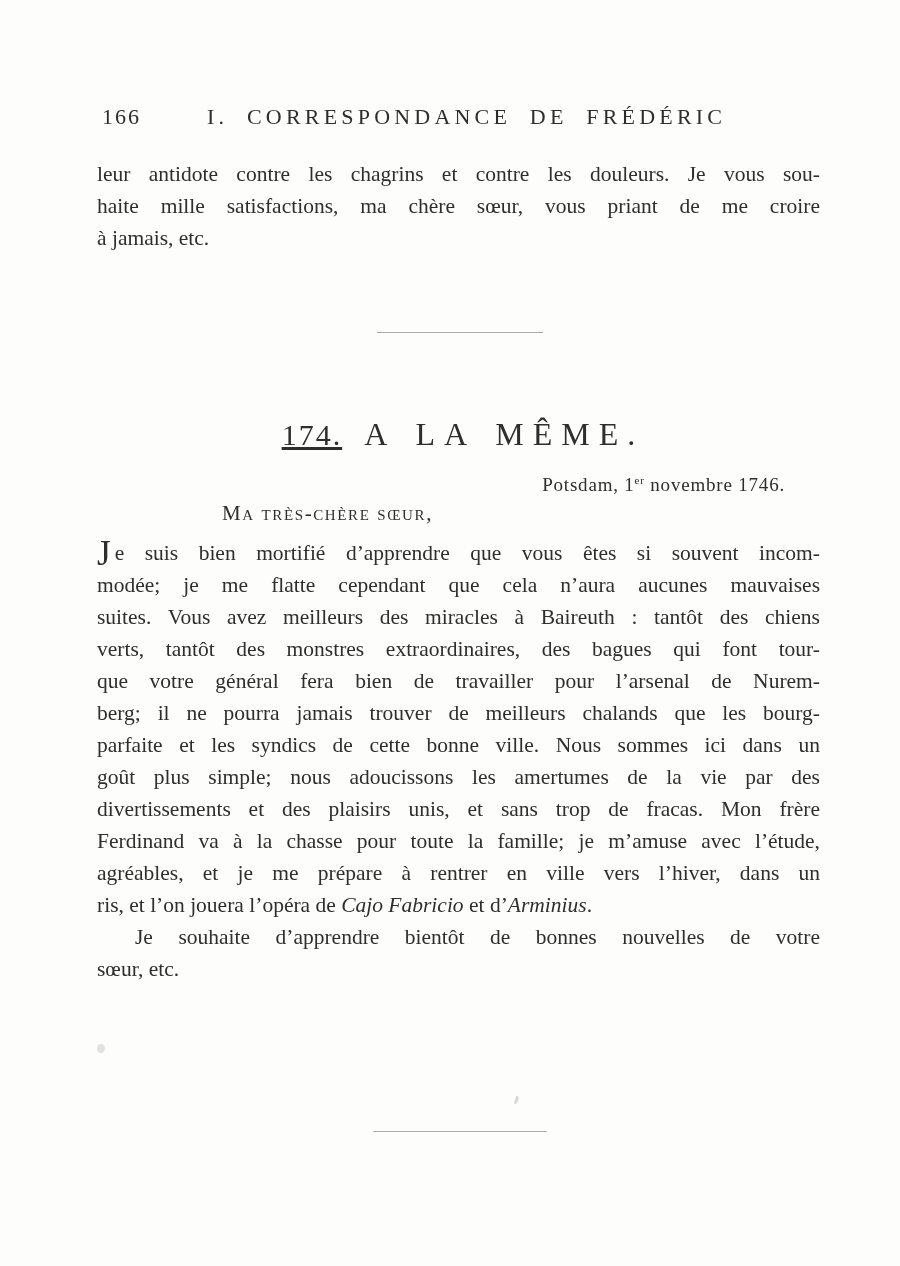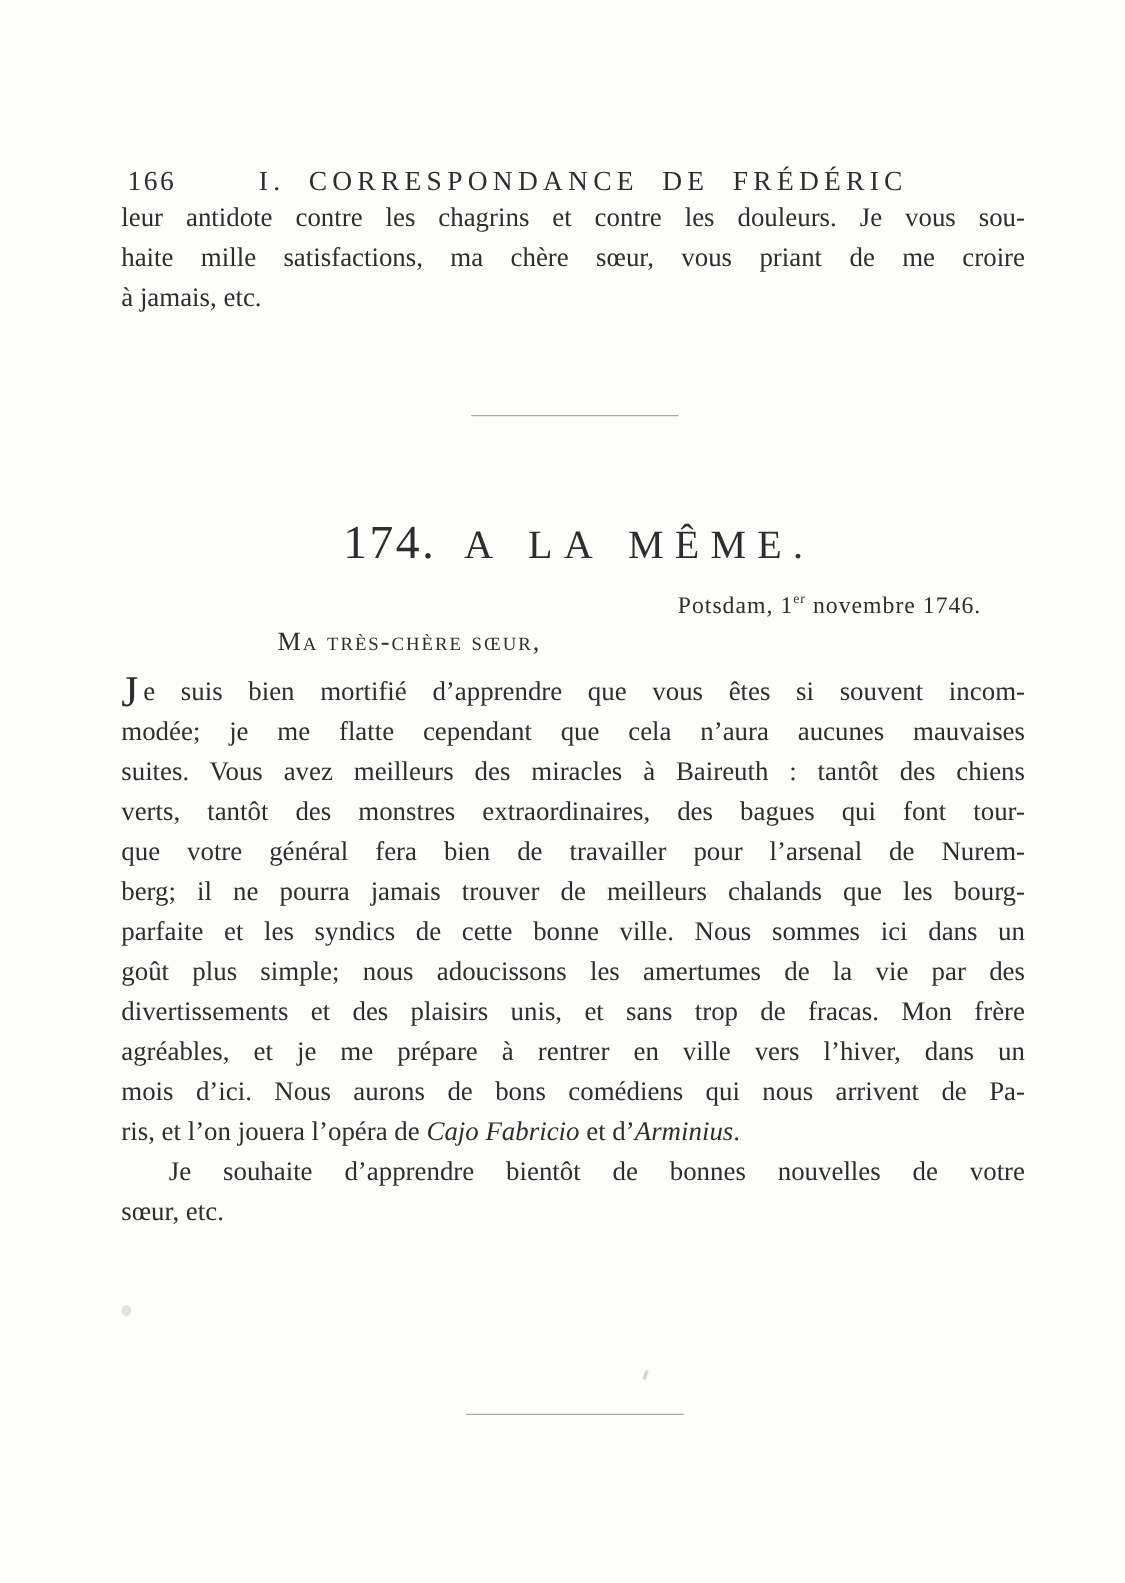--- a/index.html
+++ b/index.html
@@ -7,21 +7,21 @@
     width: 900px; height: 1266px;
     position: relative;
     overflow: hidden;
     background: var(--paper, #fdfdfb);
     color: var(--ink, #2e2e2e);
     font-family: "Liberation Serif", "DejaVu Serif", serif;
   }
   .abs { position: absolute; }
 
   
-  .running-head { top: 132px; left: 0; width: 900px; height: 28px; }
+  .running-head { top: 104px; left: 0; width: 900px; height: 28px; }
   .page-number {
     position: absolute; left: 102px; top: 0;
     font-size: 22px; letter-spacing: 2px;
   }
   .running-title {
     position: absolute; left: 207px; top: 0;
     font-size: 22px; letter-spacing: 4.2px; word-spacing: 9px;
     white-space: nowrap;
   }
 
@@ -46,21 +46,21 @@
   
   .divider { height: 1px; background: var(--rule, #8f8f8f); opacity: .75; }
   .divider-1 { top: 332px; left: 377px; width: 166px; }
   .divider-2 { top: 1131px; left: 373px; width: 174px; }
 
   
   .letter-heading {
     top: 416px; left: 463px; transform: translateX(-50%);
     white-space: nowrap; line-height: 36px;
   }
-  .letter-number { font-size: 38px; letter-spacing: 2px; }
+  .letter-number { font-size: 30px; letter-spacing: 2px; text-decoration: underline; }
   .letter-number-gap { display: inline-block; width: 22px; }
   .letter-title { font-size: 32px; letter-spacing: 9px; word-spacing: 4px; }
 
   
   .dateline {
     top: 474px; right: 115px;
     font-size: 19px; line-height: 22px; letter-spacing: 0.8px;
     white-space: nowrap;
   }
   .dateline sup { font-size: 11px; vertical-align: super; line-height: 0; }
@@ -112,22 +112,22 @@
   <div>
       <div class="tline"><span>e suis bien mortifié d’apprendre que vous êtes si souvent incom-</span></div>
       <div class="tline"><span>modée; je me flatte cependant que cela n’aura aucunes mauvaises</span></div>
       <div class="tline"><span>suites. Vous avez meilleurs des miracles à Baireuth : tantôt des chiens</span></div>
       <div class="tline"><span>verts, tantôt des monstres extraordinaires, des bagues qui font tour-</span></div>
       <div class="tline"><span>que votre général fera bien de travailler pour l’arsenal de Nurem-</span></div>
       <div class="tline"><span>berg; il ne pourra jamais trouver de meilleurs chalands que les bourg-</span></div>
       <div class="tline"><span>parfaite et les syndics de cette bonne ville. Nous sommes ici dans un</span></div>
       <div class="tline"><span>goût plus simple; nous adoucissons les amertumes de la vie par des</span></div>
       <div class="tline"><span>divertissements et des plaisirs unis, et sans trop de fracas. Mon frère</span></div>
+      <div class="tline"><span>Ferdinand va à la chasse pour toute la famille; je m’amuse avec l’étude,</span></div>
       <div class="tline"><span>agréables, et je me prépare à rentrer en ville vers l’hiver, dans un</span></div>
-      <div class="tline"><span>mois d’ici. Nous aurons de bons comédiens qui nous arrivent de Pa-</span></div>
       <div class="tline tlast"><span>ris, et l’on jouera l’opéra de </span><i>Cajo Fabricio</i><span> et d’</span><i>Arminius</i><span>.</span></div>
     </div>
   <div class="closing">
       <div class="tline"><span>Je souhaite d’apprendre bientôt de bonnes nouvelles de votre</span></div>
       <div class="tline tlast"><span>sœur, etc.</span></div>
     </div>
 </div>
 
 <div class="abs divider divider-2"></div>
 

